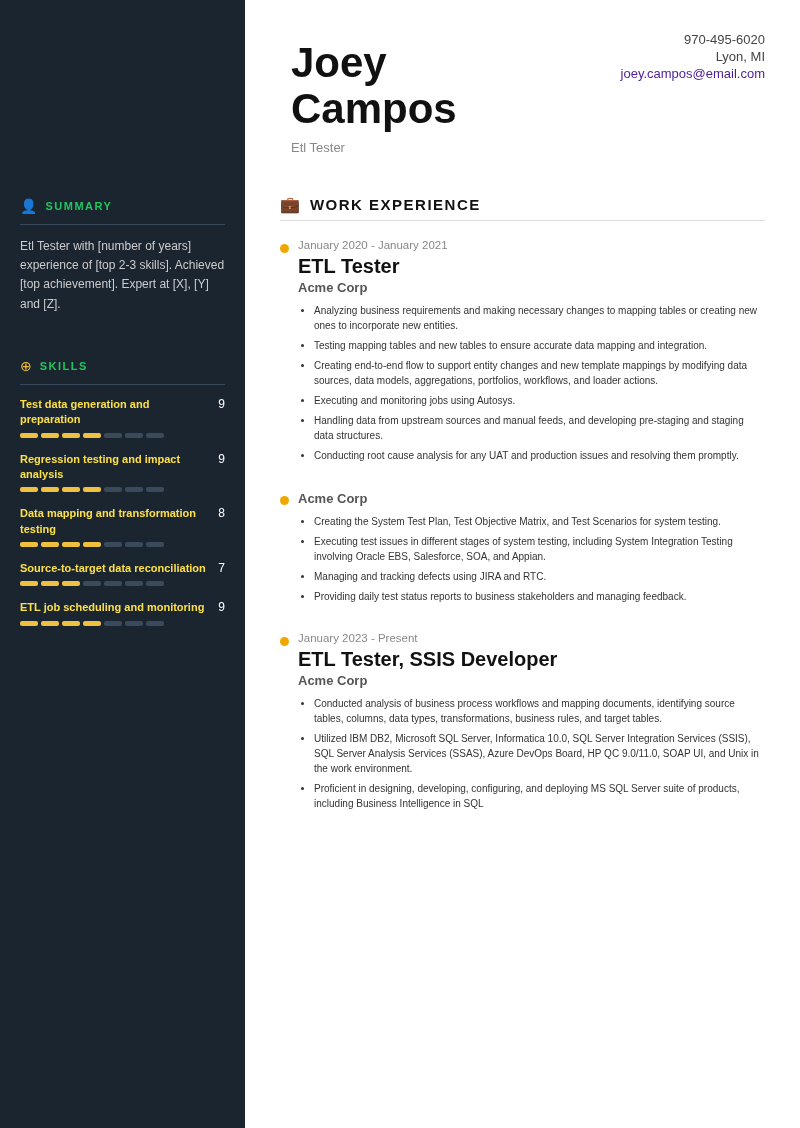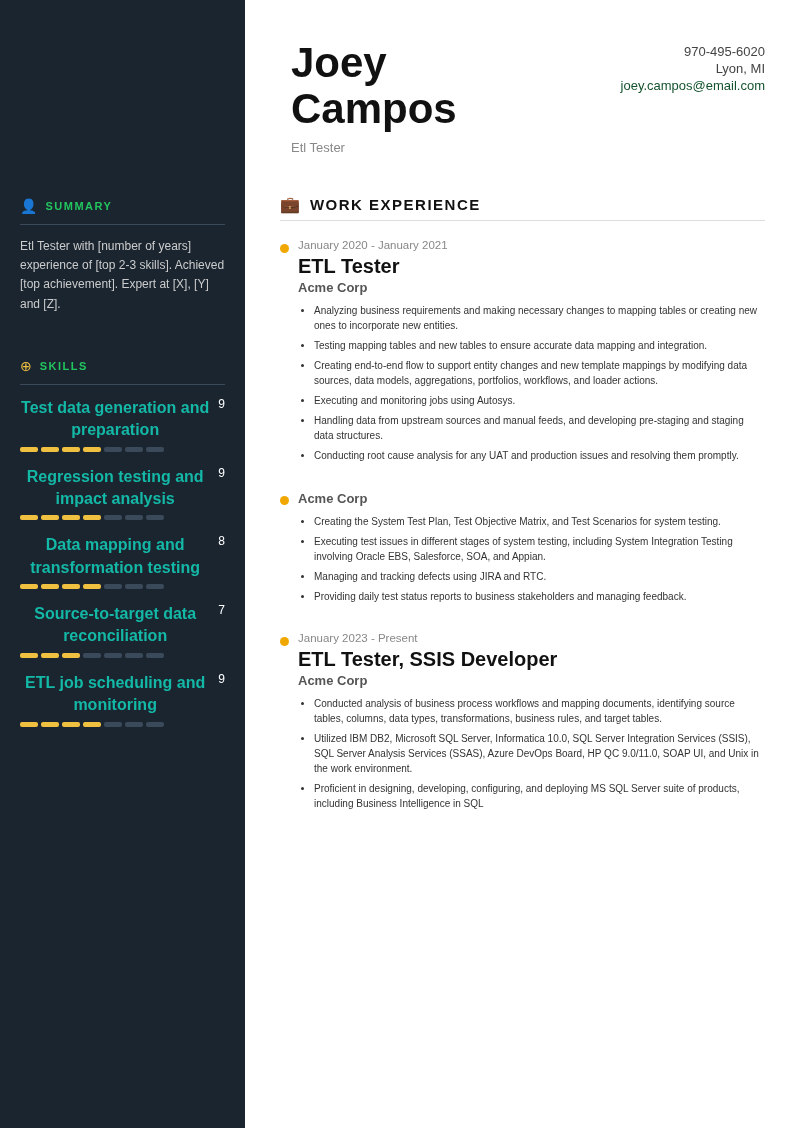--- a/index.html
+++ b/index.html
@@ -47,26 +47,25 @@
     
     .skills-list { margin-top: 8px; }
     .skill-item { margin-bottom: 14px; }
     .skill-header {
       display: flex;
       justify-content: space-between;
       align-items: flex-start;
       margin-bottom: 5px;
     }
     .skill-name {
-      font-size: 16px;
-      color: #14b8a6;
+      font-size: 11px;
+      color: #fde047;
       font-weight: bold;
       flex: 1;
       line-height: 1.4;
-      text-align: center;
     }
     .skill-score {
       font-size: 12px;
       color: #fff;
       margin-left: 8px;
       white-space: nowrap;
     }
     .skill-dots {
       display: flex;
       gap: 3px;
@@ -97,32 +96,32 @@
       color: #111;
       line-height: 1.1;
     }
     .job-title-text {
       font-size: 13px;
       color: #888;
       margin-top: 8px;
     }
     .contact-info {
       position: absolute;
-      top: 44px;
+      top: 32px;
       right: 35px;
       text-align: right;
     }
     .contact-phone, .contact-location {
       font-size: 13px;
       color: #444;
       margin-bottom: 2px;
     }
     .contact-email {
       font-size: 13px;
-      color: #14532d;
+      color: #4c1d95;
     }
 
     
     .section { padding: 20px 35px 0 35px; }
     .section-header {
       display: flex;
       align-items: center;
       gap: 10px;
       margin-bottom: 4px;
     }

